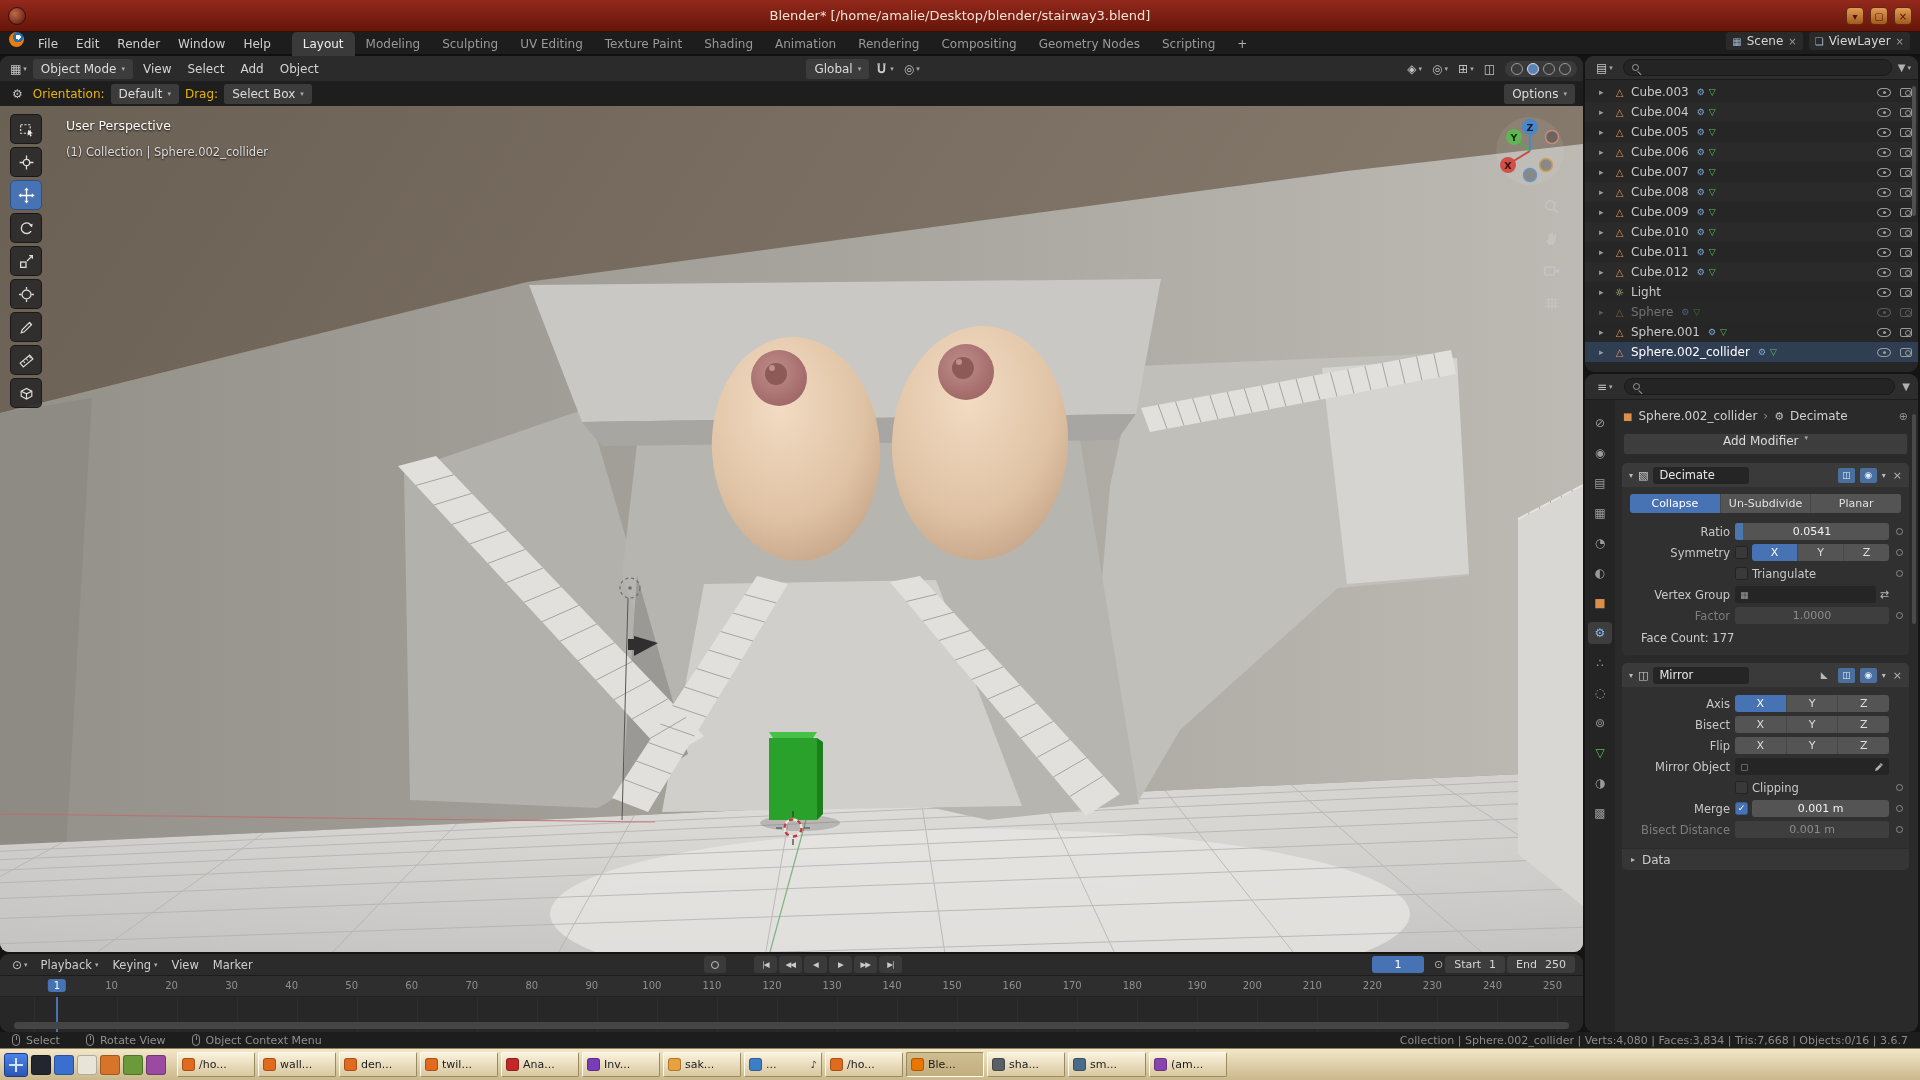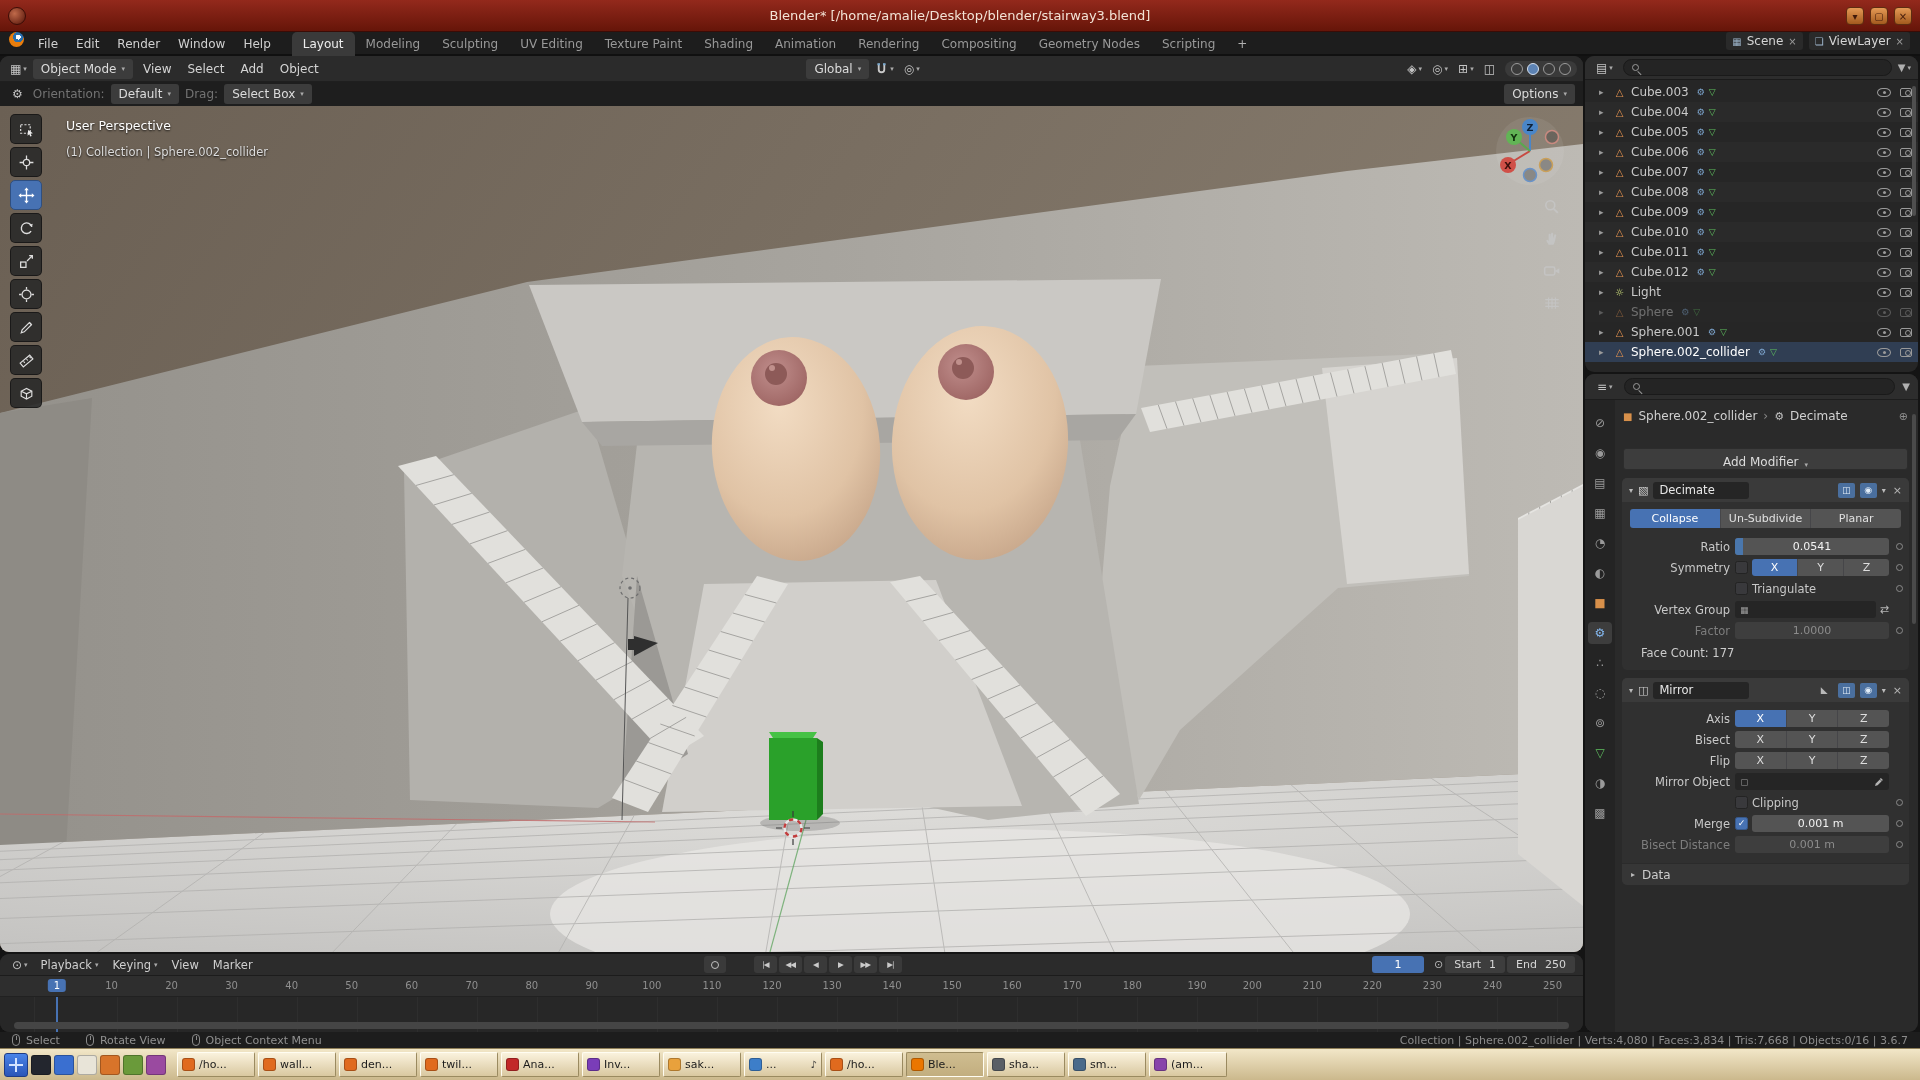--- a/index.html
+++ b/index.html
@@ -32,21 +32,21 @@
 .vp-header{height:26px;background:#2b2b2b;display:flex;align-items:center;padding:0 6px;gap:2px;border-bottom:1px solid #1f1f1f;}
 .vp-toolrow{height:24px;background:#1e1e1e;display:flex;align-items:center;padding:0 8px;gap:6px;}
 .hdr-btn{display:flex;align-items:center;gap:5px;background:#3c3c3c;height:20px;padding:0 8px;border-radius:3px;color:#dcdcdc;}
 .hdr-menu{padding:0 8px;color:#d4d4d4;}
 .chev{font-size:7px;color:#aaa;}
 .hgrow{flex:1;}
 .hico{display:flex;align-items:center;gap:2px;color:#c4c4c4;padding:0 4px;font-size:12px;}
 .shade-pill{display:flex;align-items:center;gap:4px;background:#3a3a3a;border-radius:10px;padding:2px 6px;margin-left:4px;}
 .shade-dot{width:12px;height:12px;border-radius:50%;border:1.5px solid #9a9a9a;}
 .shade-dot.on{background:#5d83b4;border-color:#d6e0ee;}
-.trlabel{color:#737373;}
+.trlabel{color:#eab308;}
 .vp-canvas{position:relative;width:1583px;height:846px;background:#6e6357;}
 .scene-svg{position:absolute;left:0;top:0;}
 .vp-overlay{position:absolute;left:66px;top:12px;text-shadow:0 1px 2px rgba(0,0,0,.85);pointer-events:none;}
 .vp-ov1{color:#ffffff;font-size:12.5px;}
 .vp-ov2{color:#dcdcdc;font-size:11.5px;margin-top:12px;}
 .vp-tools{position:absolute;left:10px;top:8px;display:flex;flex-direction:column;gap:3px;}
 .tool-btn{width:32px;height:30px;background:rgba(40,40,40,.88);border:1px solid rgba(0,0,0,.45);border-radius:5px;display:flex;align-items:center;justify-content:center;}
 .tool-btn.active{background:#4772b3;border-color:#2f4f80;}
 .gizmo{position:absolute;right:16px;top:8px;}
 .vp-side{position:absolute;right:22px;top:92px;display:flex;flex-direction:column;gap:14px;align-items:center;}
@@ -82,21 +82,21 @@
 .pr-header{height:26px;display:flex;align-items:center;gap:7px;padding:0 8px;background:#2d2d2d;border-bottom:1px solid #1d1d1d;}
 .pr-rail{position:absolute;left:0;top:26px;bottom:0;width:30px;background:#242424;display:flex;flex-direction:column;align-items:center;padding-top:12px;gap:8px;}
 .ptab{width:24px;height:22px;display:flex;align-items:center;justify-content:center;color:#9a9a9a;font-size:12px;border-radius:4px;}
 .ptab.active{background:#3d3d3d;color:#84b8f0;}
 .pr-content{position:absolute;left:30px;top:26px;right:0;bottom:0;padding:5px 7px 0 5px;overflow:hidden;}
 .breadcrumb{display:flex;align-items:center;gap:6px;height:22px;color:#d0d0d0;padding:0 3px;}
 .bc-ico{font-size:10px;color:#d8904a;}
 .bc-sep{color:#888;}
 .bc-wrench{font-size:11px;color:#c0c0c0;}
 .bc-pin{margin-left:auto;color:#8f8f8f;font-size:11px;}
-.add-mod{height:22px;background:#3d3d3d;border:1px solid #2c2c2c;border-radius:3px;display:flex;align-items:flex-end;justify-content:center;gap:6px;color:#dcdcdc;margin:21px 3px 8px;}
+.add-mod{height:22px;background:#3d3d3d;border:1px solid #2c2c2c;border-radius:3px;display:flex;align-items:flex-start;justify-content:center;gap:6px;color:#dcdcdc;margin:6px 3px 8px;}
 .panel{background:#303030;border-radius:5px;margin:0 2px 8px;}
 .p-hdr{height:24px;background:#3a3a3a;border-radius:5px 5px 0 0;display:flex;align-items:center;gap:5px;padding:0 7px;}
 .p-chev{color:#bbb;font-size:8px;}
 .p-typeico{color:#cfcfcf;font-size:11px;}
 .p-name{background:#252525;height:17px;border-radius:3px;flex:0 0 96px;display:flex;align-items:center;padding:0 6px;color:#e7e7e7;font-size:11.5px;}
 .p-tgl{width:17px;height:15px;border-radius:2px;display:flex;align-items:center;justify-content:center;font-size:9px;color:#b8b8b8;}
 .p-tgl.on{background:#4a6f9e;color:#e2edf8;}
 .p-x{margin-left:2px;color:#b5b5b5;font-size:11px;}
 .p-hspace{flex:1;}
 .p-body{padding:6px 5px 8px;}

